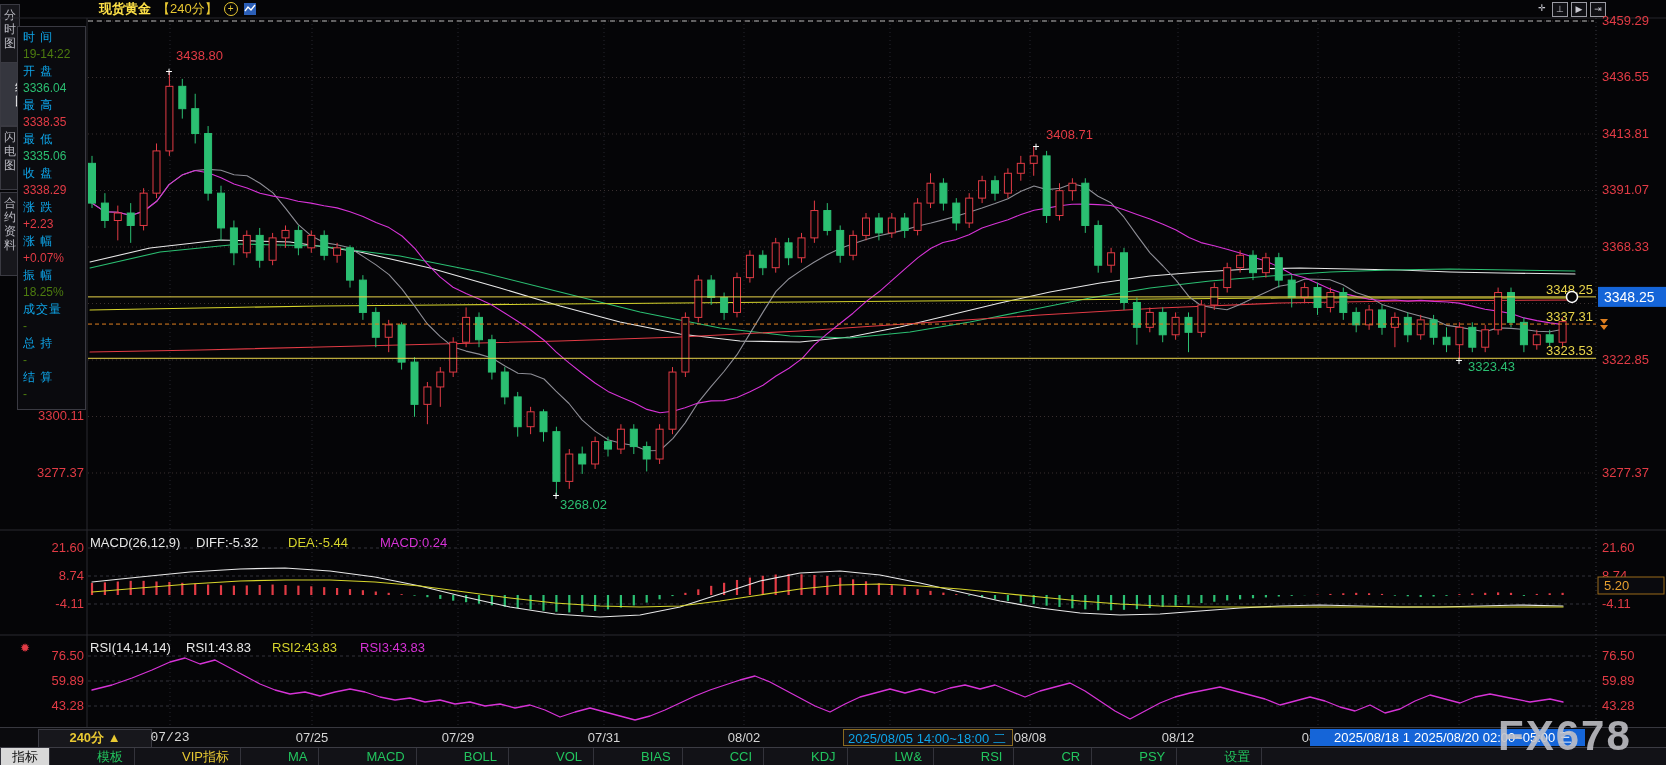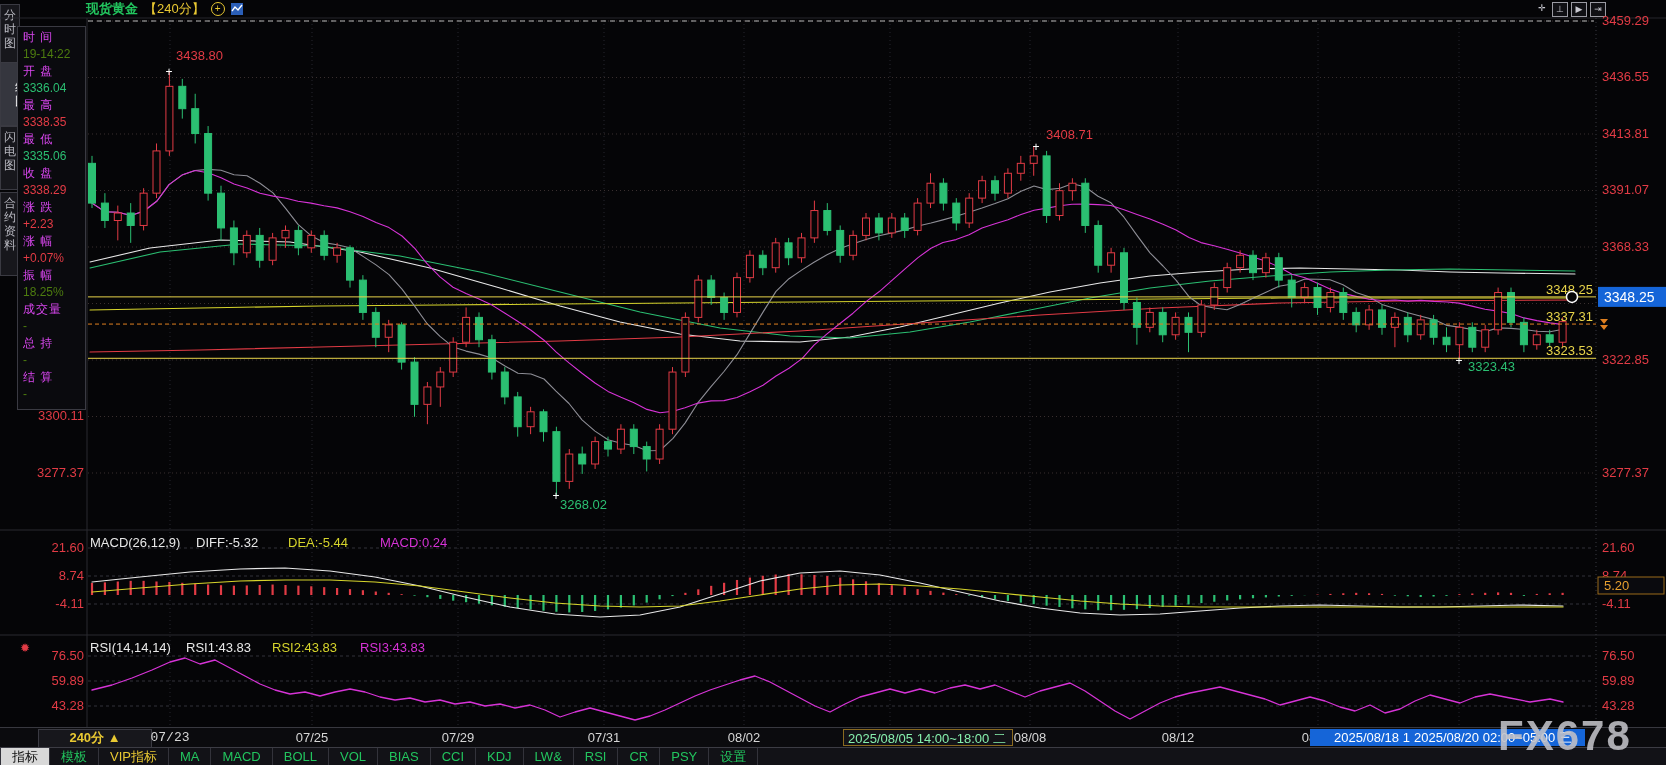--- a/index.html
+++ b/index.html
@@ -2,51 +2,51 @@
 <html><head>
 <meta charset="utf-8">
 <style>
   html,body{margin:0;padding:0;background:#000;}
   #app{position:relative;width:1666px;height:765px;background:#050507;overflow:hidden;
        font-family:"Liberation Sans","DejaVu Sans",sans-serif;color:#ddd;}
   .abs{position:absolute;}
   
   #header{left:0;top:0;width:1666px;height:18px;background:#050507;font-size:13px;line-height:18px;white-space:nowrap;}
   #title-row{left:86px;top:0;height:18px;display:flex;align-items:center;gap:6px;}
-  .t-instr{color:#22c55e;font-weight:bold;}
+  .t-instr{color:#fde047;font-weight:bold;margin-left:13px;}
   .t-period{color:#e8c832;}
   .oplus{display:inline-block;width:12px;height:12px;border:1px solid #e8c832;border-radius:50%;color:#e8c832;
          font-size:10px;line-height:11px;text-align:center;}
   .chicon{display:inline-block;width:12px;height:12px;background:#2b5fb8;position:relative;}
   .chicon svg{position:absolute;left:0;top:0;}
   
   .tr-ic{width:14px;height:13px;border:1px solid #9a9aa2;color:#c8c8d0;font-size:9px;line-height:12px;
          text-align:center;background:#101014;}
   .tr-ic.nob{border:none;background:none;}
   
   .vtab{left:0;width:16px;background:#17171c;border:1px solid #3a3a42;color:#b8b8c0;font-size:12px;
         line-height:14px;text-align:center;word-break:break-all;padding:3px 1px;}
   .vtab.active{background:#35363e;color:#fff;padding-left:12px;}
   
   #info-panel{left:17px;top:26px;width:69px;height:384px;background:#0a0a0e;border:1px solid #3a3a42;
               font-size:12px;padding:2px 0 0 5px;box-sizing:border-box;}
-  .inf-lb{color:#d946ef;height:17px;line-height:17px;letter-spacing:1px;}
+  .inf-lb{color:#0ea5e9;height:17px;line-height:17px;letter-spacing:1px;}
   .inf-vl{height:17px;line-height:17px;}
   .c-red{color:#e23b45;} .c-grn{color:#2bbf72;} .c-wht{color:#4d7c0f;}
   
   #date-axis{left:0;top:727px;width:1666px;height:20px;background:#0b0b0e;border-top:1px solid #38383f;}
   #period-btn{left:38px;top:729px;width:112px;height:17px;background:#17171c;border:1px solid #3a3a42;
               color:#e8c832;font-size:13px;line-height:16px;text-align:center;font-weight:bold;}
   .dtick{top:730px;color:#d6d6d6;font-size:13px;transform:translateX(-50%);}
   .dbox{top:729px;height:17px;font-size:13px;line-height:17px;padding:0 4px;white-space:nowrap;overflow:hidden;box-sizing:border-box;}
-  .dbox.orange{background:#131318;border:1px solid #8a6a20;color:#86efac;}
+  .dbox.orange{background:#131318;border:1px solid #8a6a20;color:#0ea5e9;}
   .dbox.blue{background:#1565d8;color:#fff;}
   
   #toolbar{left:0;top:747px;width:1666px;height:18px;background:#121217;border-top:1px solid #3c3c44;
-           display:flex;font-size:13px;line-height:17px;}
+           display:flex;font-size:13px;line-height:17px;gap:36px;}
   .tb-item{padding:0 11px;border-right:1px solid #33333b;color:#22c55e;}
   .tb-item:first-child{border-left:1px solid #33333b;}
   .tb-item.active{background:#d8d8d8;color:#111;}
   .tb-item.vip{color:#e8c832;}
   #watermark{left:1498px;top:712px;font-size:42px;font-weight:bold;color:#c2c2c8;opacity:.88;
              letter-spacing:2px;z-index:50;}
   svg text{font-family:"Liberation Sans","DejaVu Sans",sans-serif;}
 </style>
 </head>
 <body>

